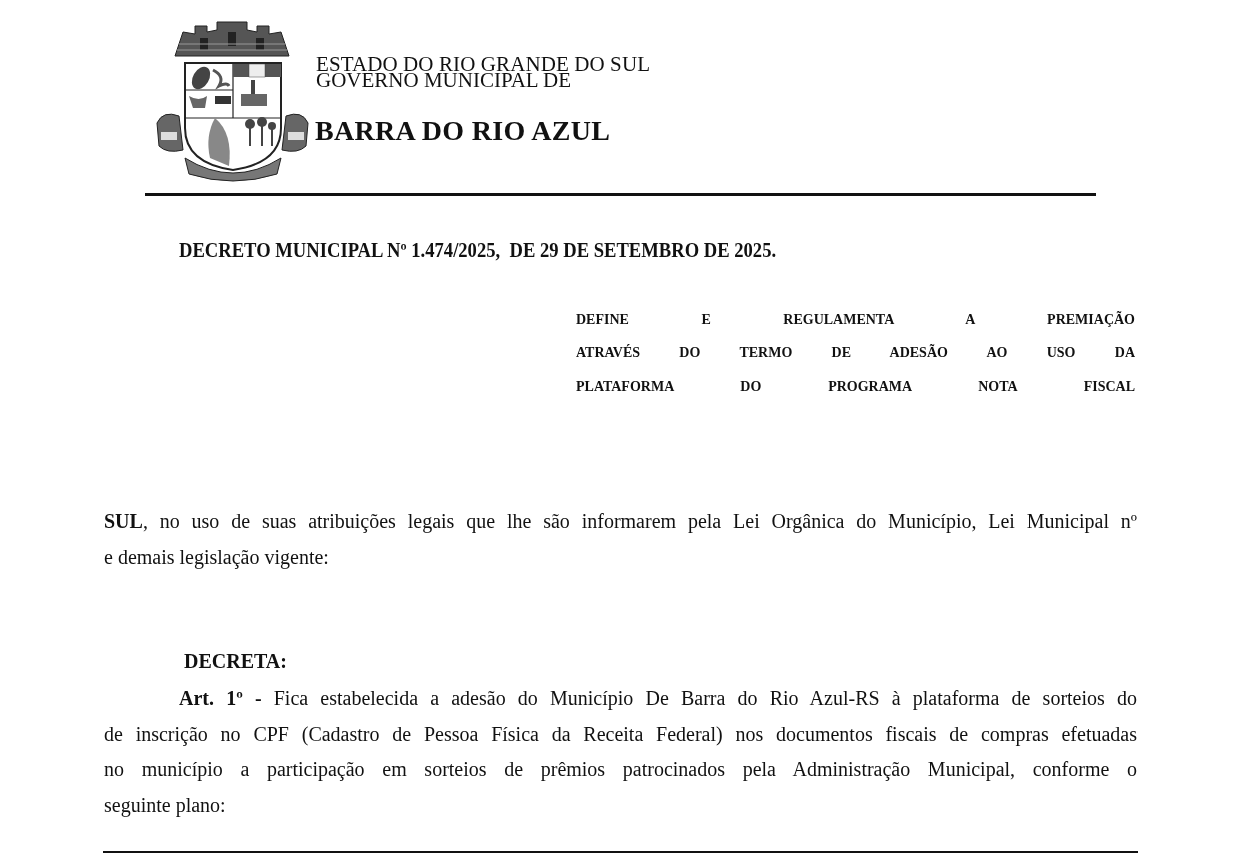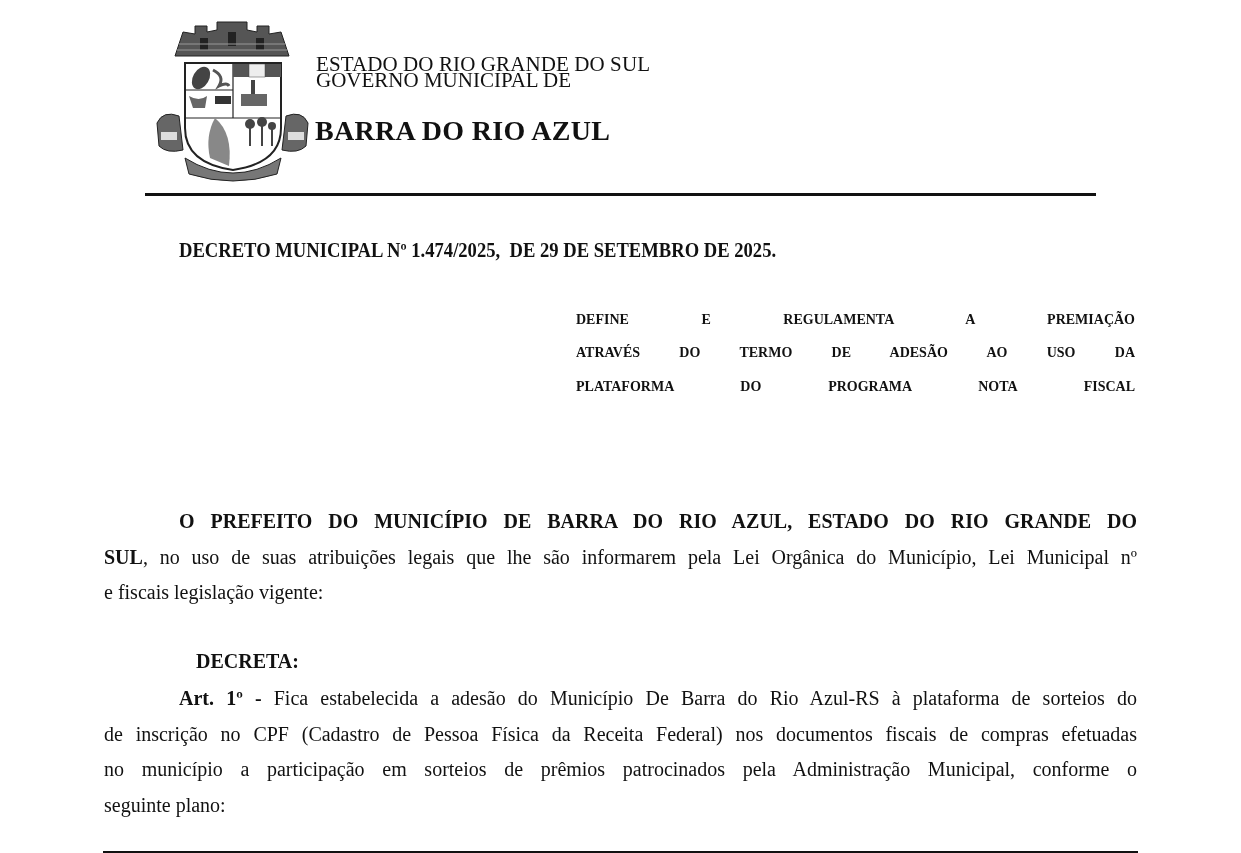--- a/index.html
+++ b/index.html
@@ -20,21 +20,21 @@
   #ementa .e-line { display:block; text-align:justify; text-align-last:justify; height:33.4px; }
   #ementa .e-line.last { text-align-last:left; }
   #ementa .dot { font-weight:normal; }
 
   .body-p { left:104px; width:1033px; font-size:20px; line-height:35.5px; }
   .line { display:block; height:35.5px; text-align:justify; text-align-last:justify; white-space:nowrap; }
   .line.last { text-align-last:left; }
   .b { font-weight:bold; }
 
   #para1 { top:504px; }
-  #decreta { left:196px; top:650px; font-size:20px; font-weight:bold; }
+  #decreta { left:184px; top:650px; font-size:20px; font-weight:bold; }
   #art1 { top:681px; }
 
   #bottom-rule { left:103px; top:851px; width:1035px; height:2px; background:#111; }
 </style>
 </head>
 <body>
 
 <div id="crest" class="abs">
   <svg width="155" height="165" viewBox="0 0 155 165">
 
@@ -90,23 +90,22 @@
 
 <div id="title" class="abs serif">DECRETO MUNICIPAL Nº 1.474/2025,  DE 29 DE SETEMBRO DE 2025.</div>
 
 <div id="ementa" class="abs serif">
   <span class="e-line">DEFINE E REGULAMENTA A PREMIAÇÃO</span>
   <span class="e-line">ATRAVÉS DO TERMO DE ADESÃO AO USO DA</span>
   <span class="e-line">PLATAFORMA DO PROGRAMA NOTA FISCAL</span>
 </div>
 
 <div id="para1" class="abs serif body-p">
-  <span class="line" style="padding-left:75px;"><span class="b">O PREFEITO DO MUNICÍPIO DE BARRA DO RIO AZUL, ESTADO DO RIO GRANDE DO</span></span>
   <span class="line"><span class="b">SUL</span><span>, no uso de suas atribuições legais que lhe são informarem pela Lei Orgânica do Município, Lei Municipal nº</span></span>
-  <span class="line last">e fiscais legislação vigente:</span>
+  <span class="line last">e demais legislação vigente:</span>
 </div>
 
 <div id="decreta" class="abs serif">DECRETA:</div>
 
 <div id="art1" class="abs serif body-p">
   <span class="line" style="padding-left:75px;"><span class="b">Art. 1º -</span><span> Fica estabelecida a adesão do Município De Barra do Rio Azul-RS à plataforma de sorteios do</span></span>
   <span class="line">de inscrição no CPF (Cadastro de Pessoa Física da Receita Federal) nos documentos fiscais de compras efetuadas</span>
   <span class="line">no município a participação em sorteios de prêmios patrocinados pela Administração Municipal, conforme o</span>
   <span class="line last">seguinte plano:</span>
 </div>

